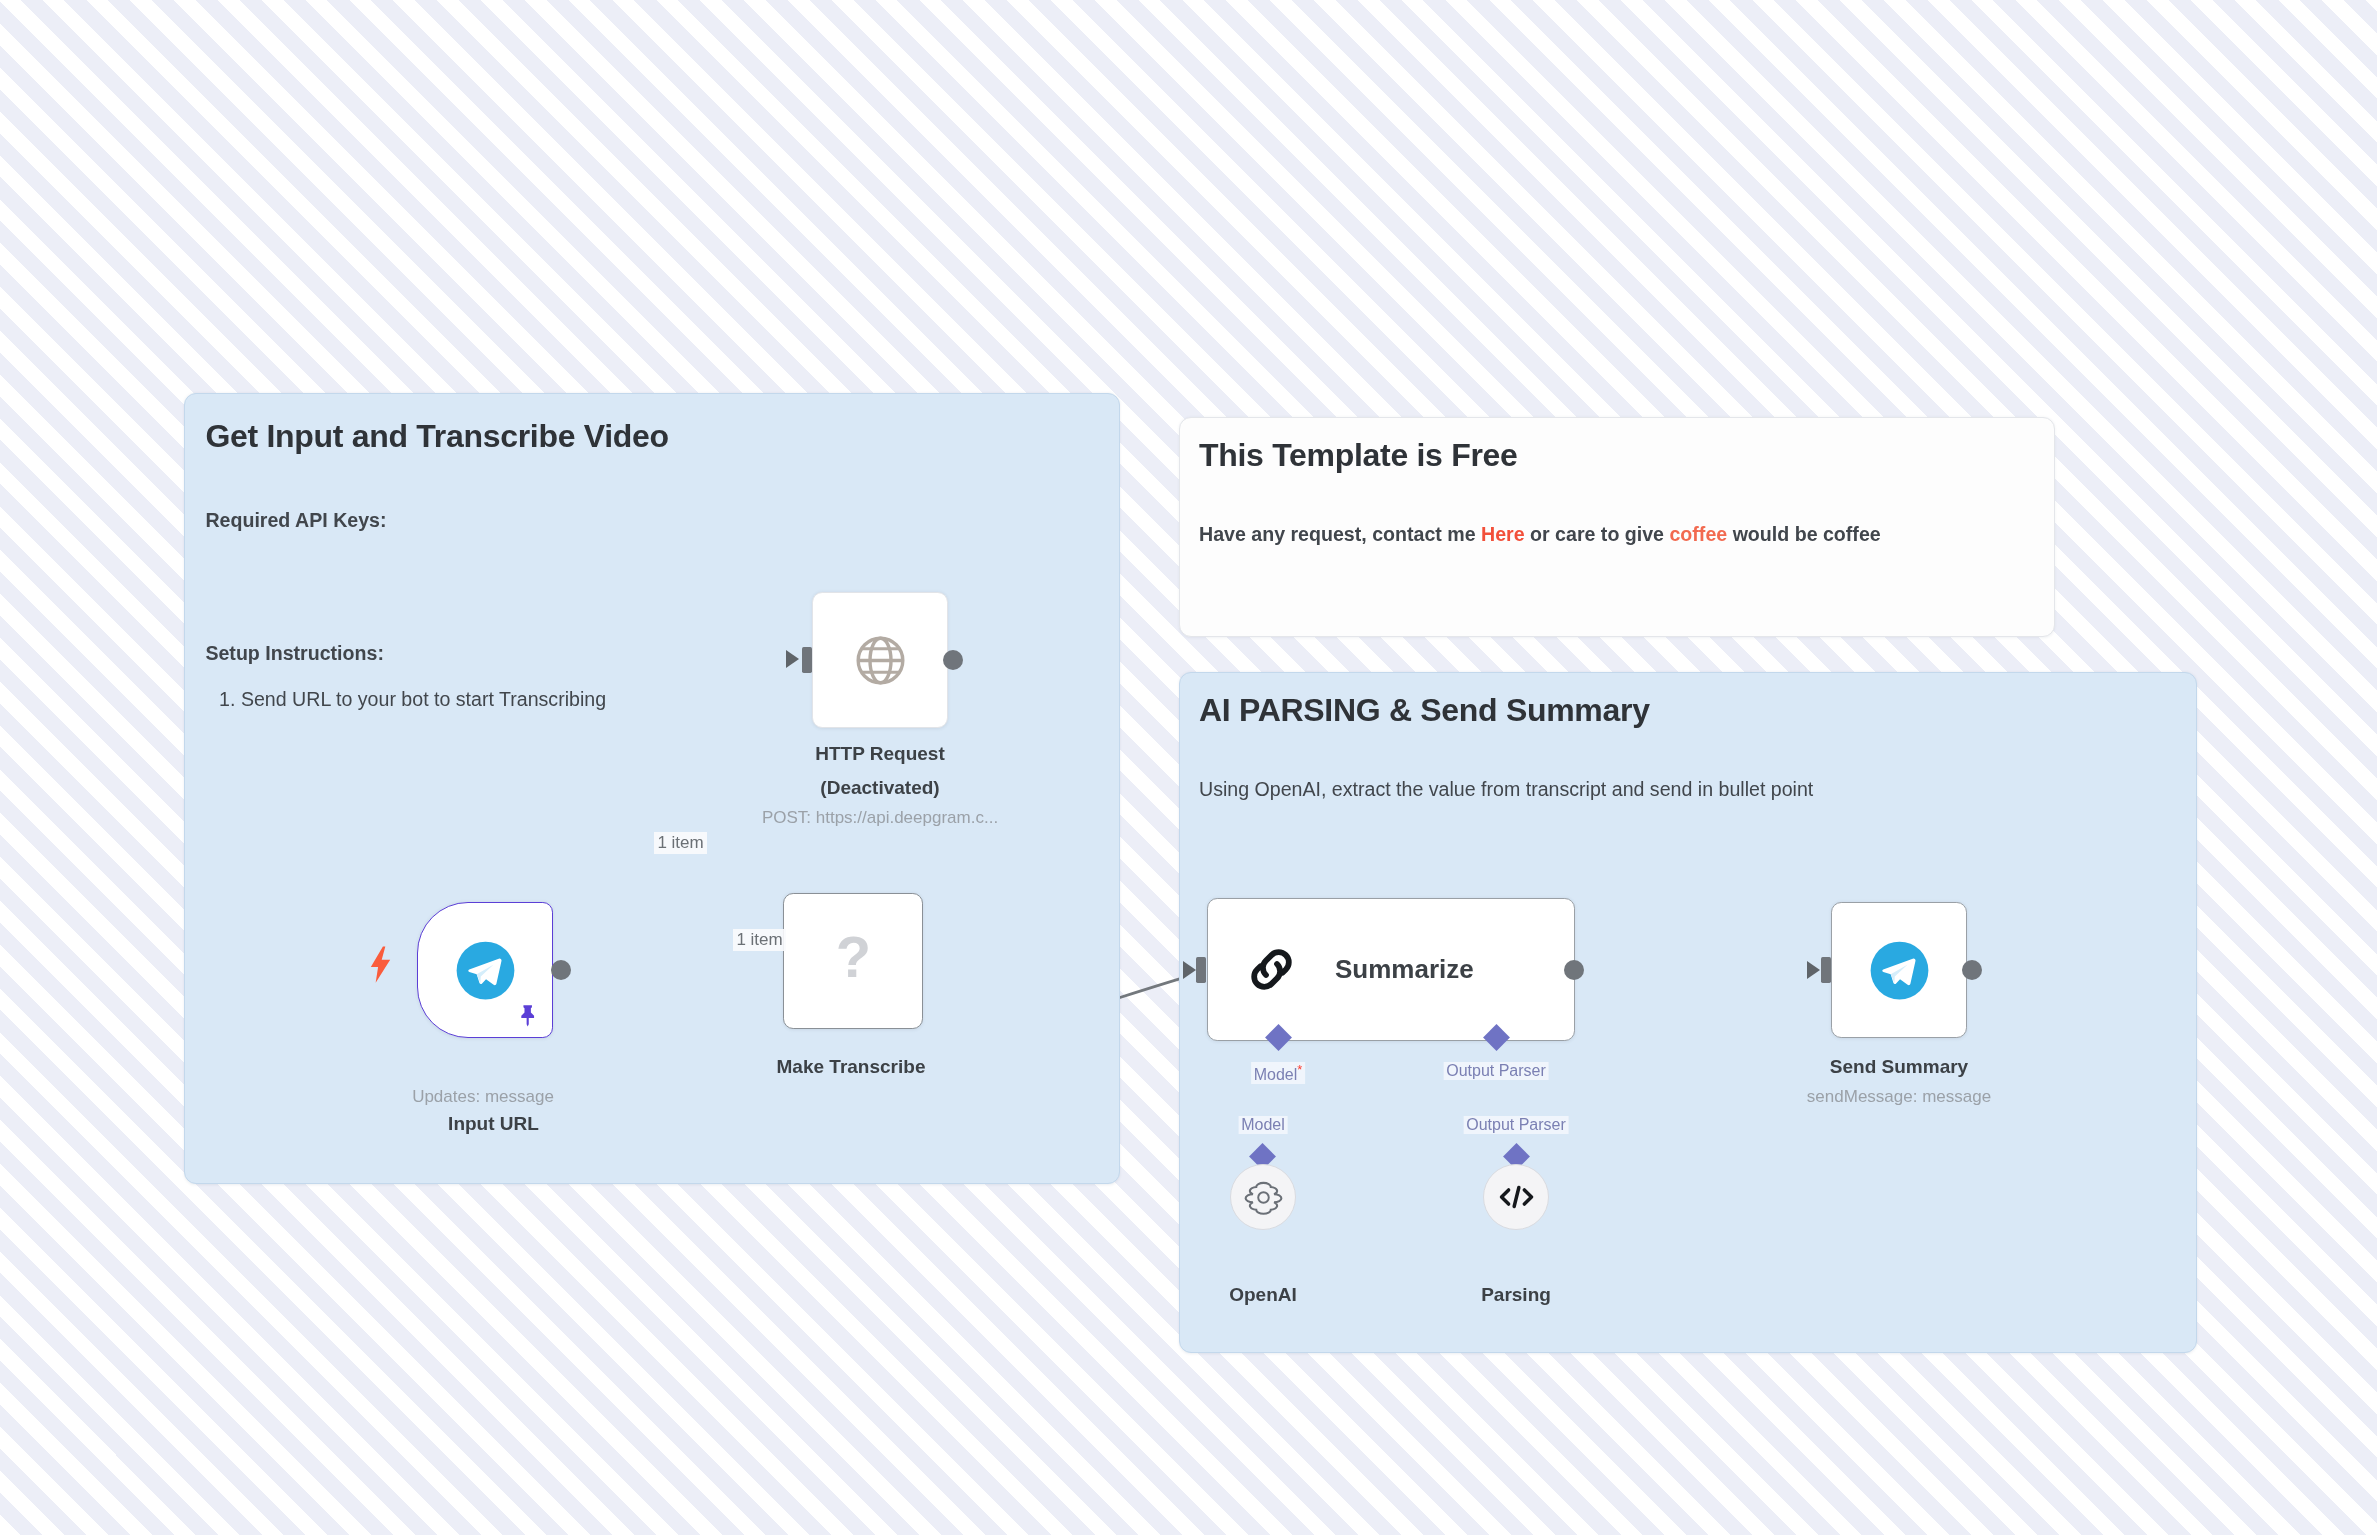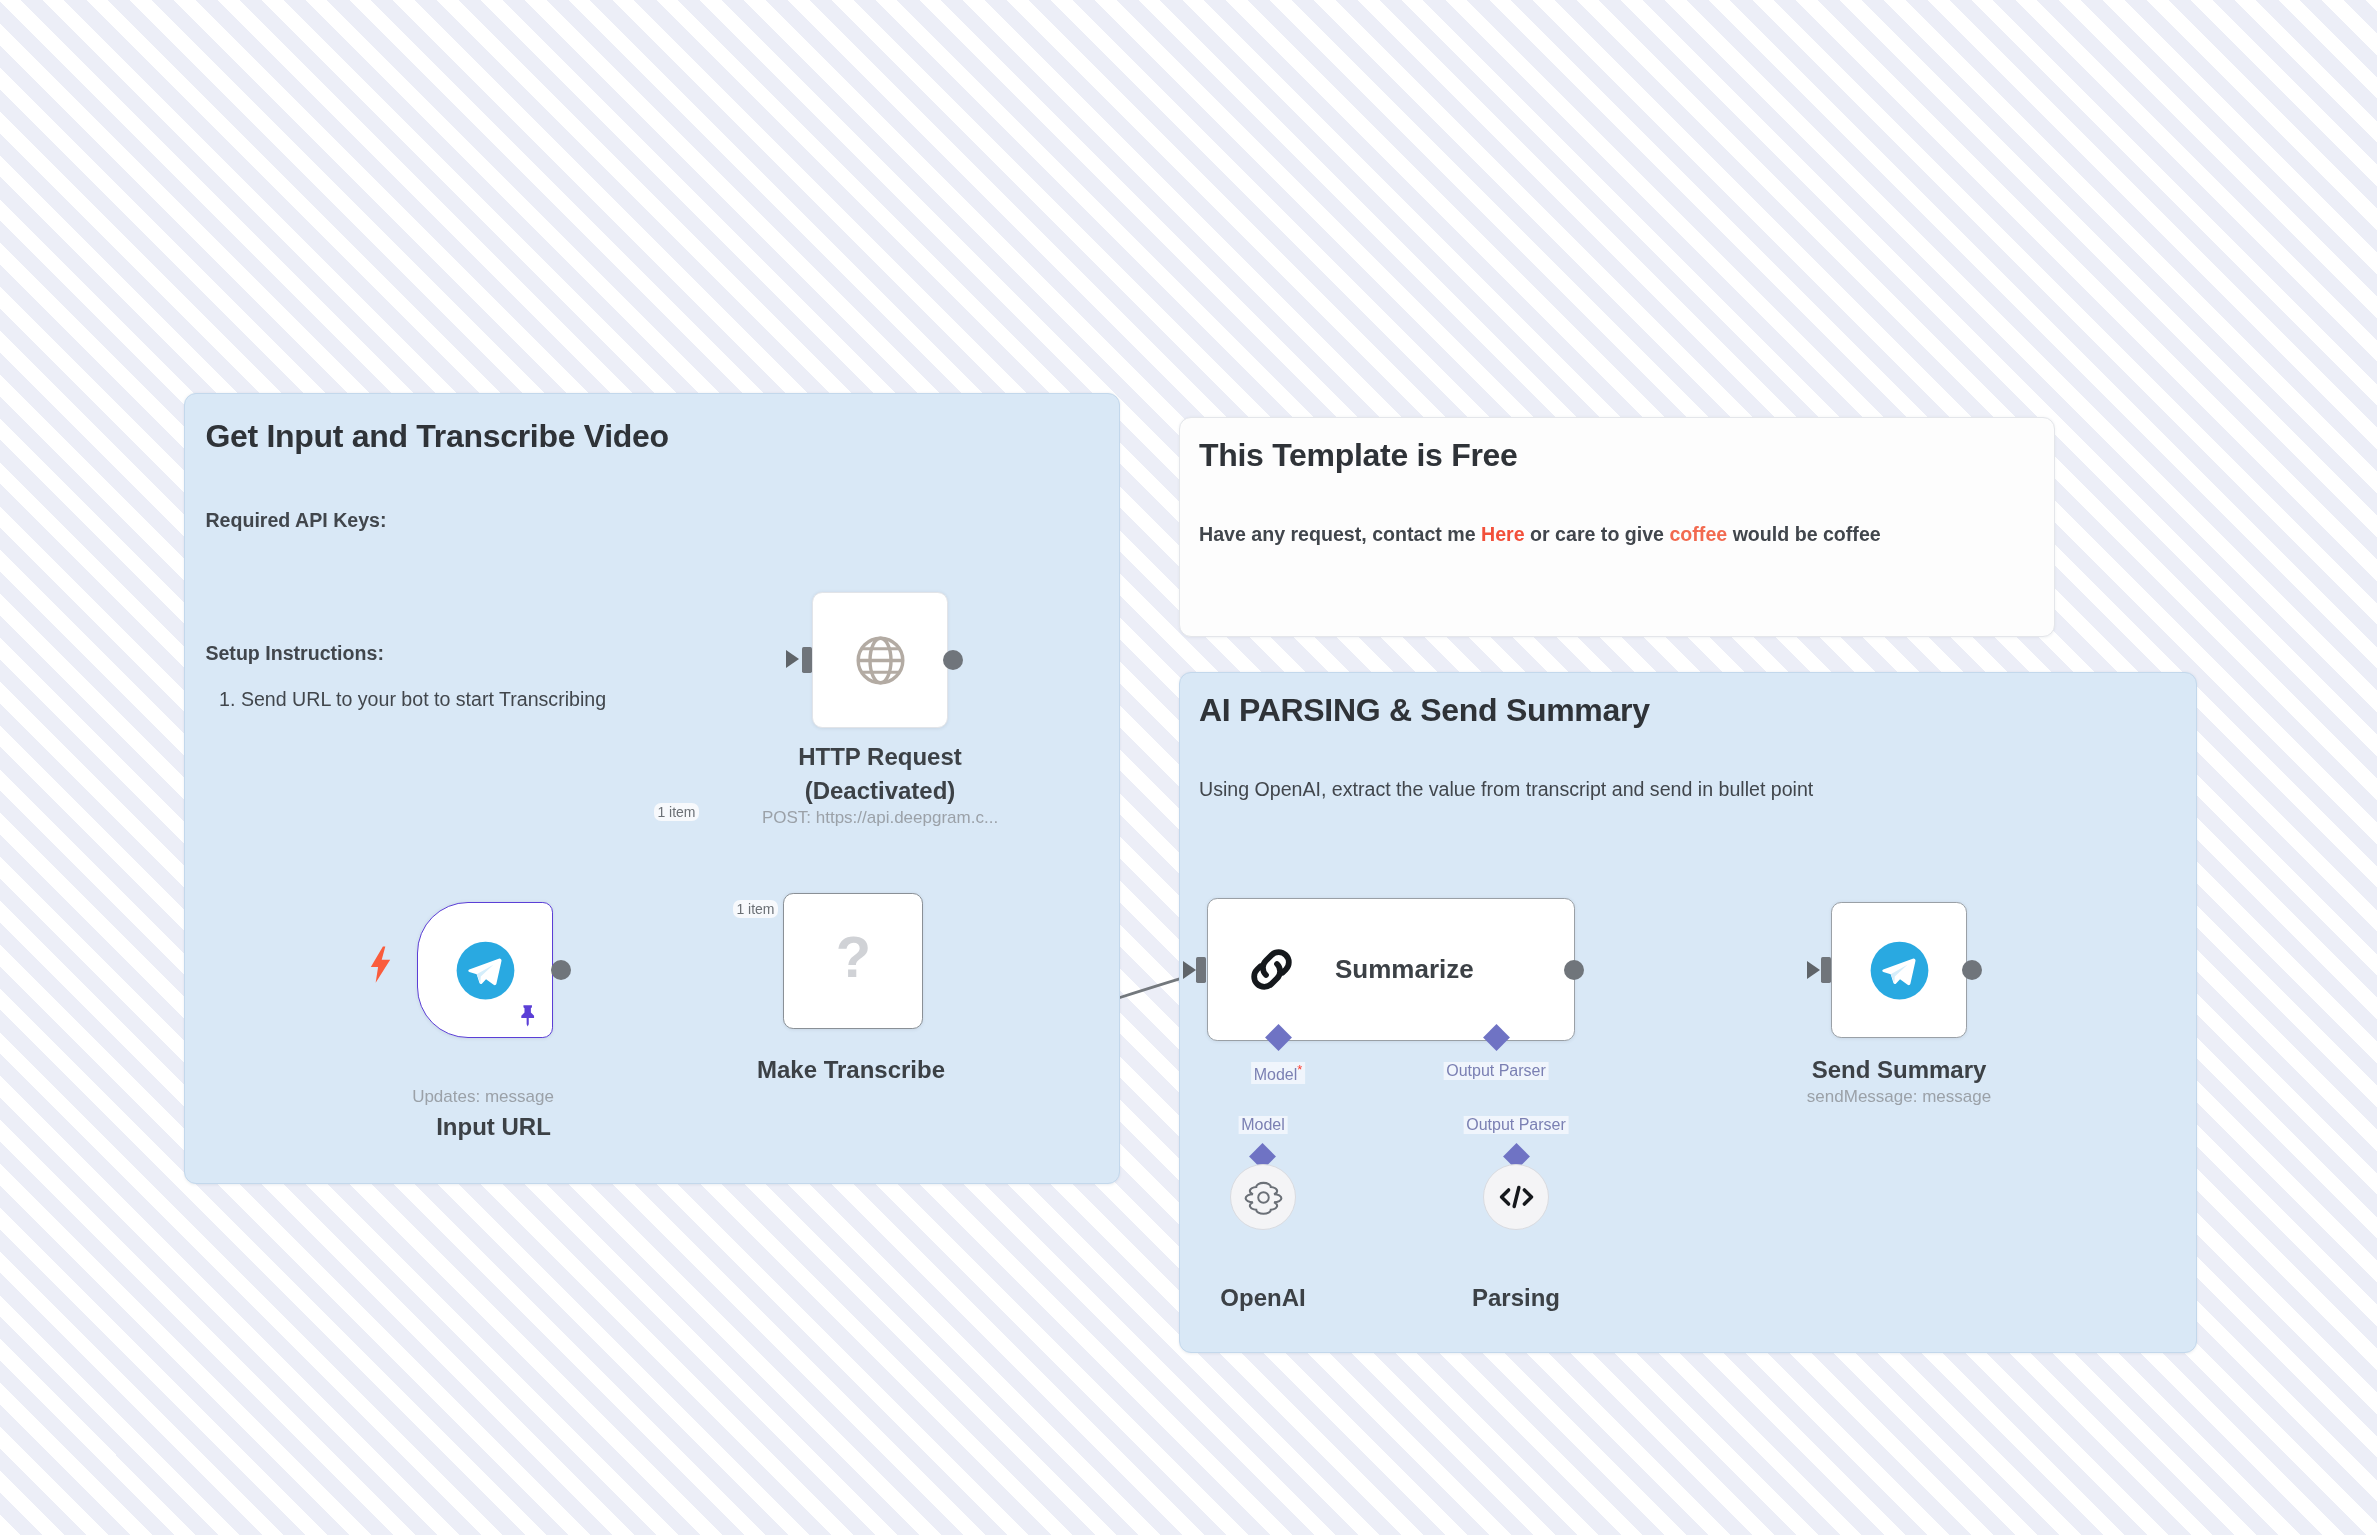--- a/index.html
+++ b/index.html
@@ -96,21 +96,21 @@
   }
   .node.trigger {
     border-color: #5b3fd6;
     border-radius: 51px 10.2px 10.2px 51px;
   }
   .node.soft { border-color: #c9ccd1; }
 
   .node-label {
     position: absolute;
     text-align: center;
-    font-size: 24px;
+    font-size: 19px;
     font-weight: 700;
     color: #3c4146;
     line-height: 1.25;
     white-space: nowrap;
     transform: translateX(-50%);
   }
   .node-sublabel {
     position: absolute;
     text-align: center;
     font-size: 17px;
@@ -163,26 +163,27 @@
     color: #7b80b3;
     background: rgba(245,248,252,0.82);
     padding: 0 2.6px;
     white-space: nowrap;
     transform: translateX(-50%);
   }
   .req-star { color: #ff3b2f; font-size: 12.8px; vertical-align: super; }
 
   .edge-label {
     position: absolute;
-    font-size: 14px;
+    font-size: 17px;
     color: #6b7075;
     background: rgba(250,251,253,0.9);
     padding: 0.9px 3.4px;
-    border-radius: 7px;
+    border-radius: 0;
     white-space: nowrap;
+    margin-top: 29px;
   }
 
   .bolt {
     position: absolute;
     font-size: 37px;
     color: #fa5c3c;
     line-height: 1;
   }
   .pin {
     position: absolute;

